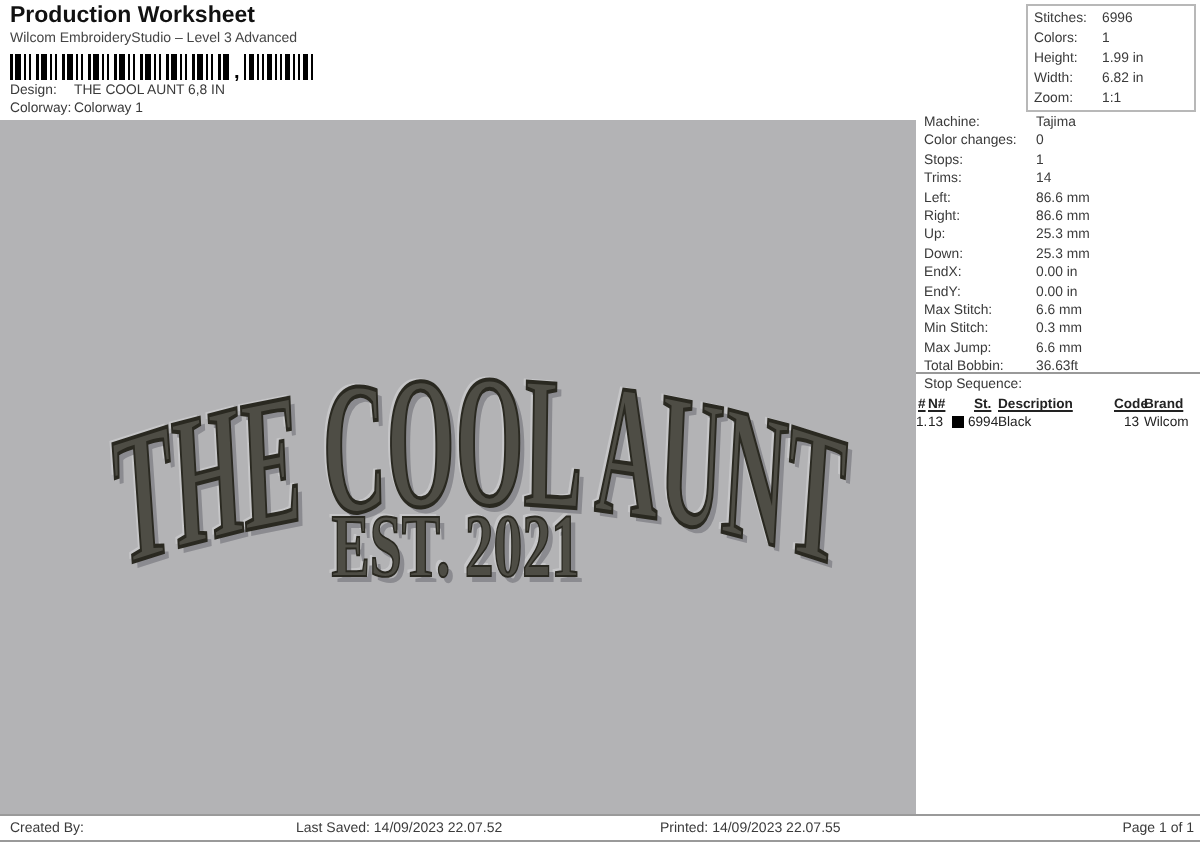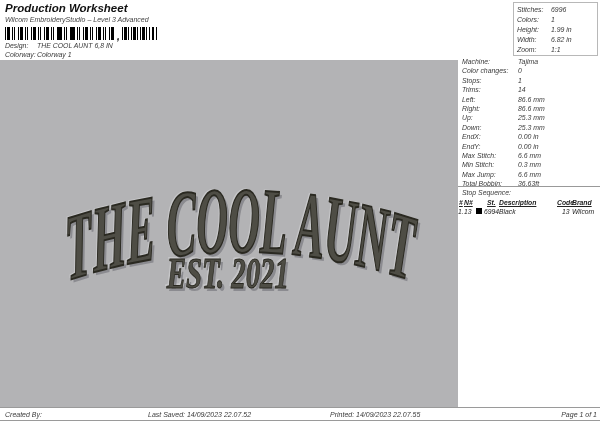--- a/index.html
+++ b/index.html
@@ -1,17 +1,17 @@
 <!DOCTYPE html>
 <html><head>
 <meta charset="utf-8">
 <style>
   html,body{margin:0;padding:0;background:#fff;}
   #page{position:relative;width:600px;height:424px;background:#ffffff;
-        font-family:"Liberation Sans",sans-serif;color:#3a3a3a;overflow:hidden;font-style:italic;}
+        font-family:"Liberation Sans",sans-serif;color:#3a3a3a;overflow:hidden;}
 
   
   .title{position:absolute;left:5px;top:2px;font-size:11.5px;font-weight:bold;color:#111;}
   .subtitle{position:absolute;left:5px;top:16px;font-size:7px;color:#444;}
   .barcode{position:absolute;left:5px;top:27px;width:155px;height:13px;display:flex;align-items:flex-end;}
   .bars1{width:111px;height:13px;
     background-image:repeating-linear-gradient(90deg,
       #000 0px,#000 1.5px,#fff 1.5px,#fff 2.5px,
       #000 2.5px,#000 5.5px,#fff 5.5px,#fff 7px,
       #000 7px,#000 8px,#fff 8px,#fff 9.5px,

